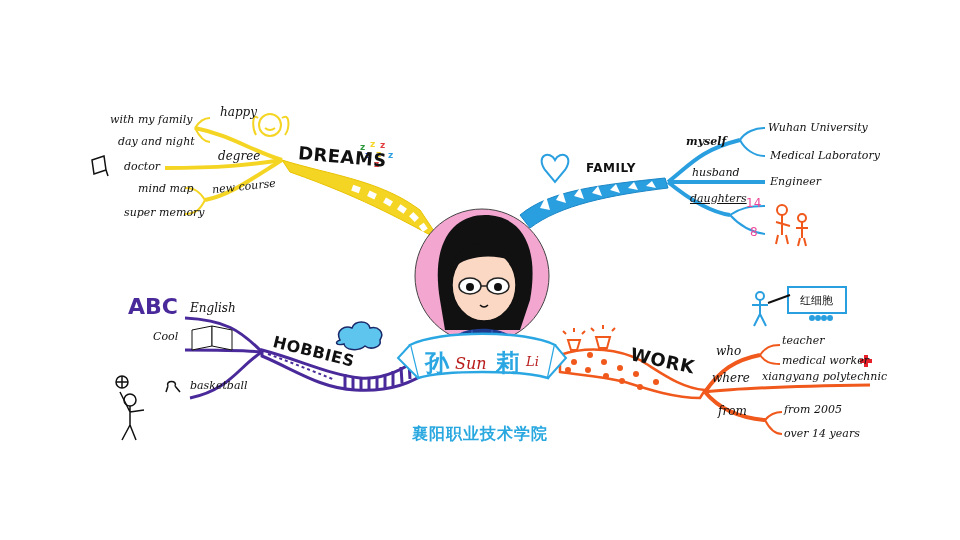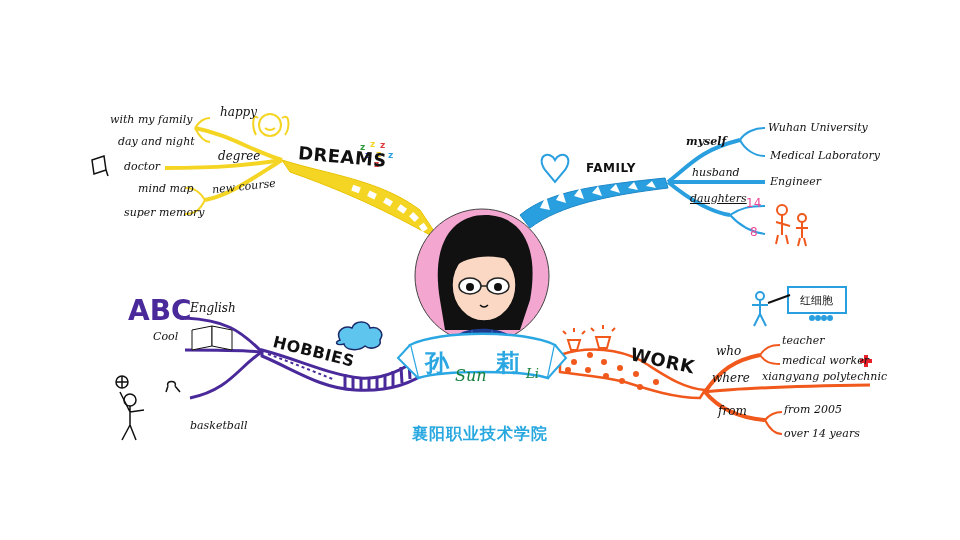--- a/index.html
+++ b/index.html
@@ -5,21 +5,21 @@
   html, body { margin:0; padding:0; background:#ffffff; }
   body { width:960px; height:540px; position:relative; overflow:hidden; font-family:"Liberation Sans", sans-serif; }
   .stage { position:absolute; left:0; top:0; width:960px; height:540px; }
   svg.map { position:absolute; left:0; top:0; width:960px; height:540px; }
   .hw { position:absolute; font-family:"DejaVu Serif", serif; font-style:italic; color:#111; white-space:nowrap; line-height:1; }
   .sm { font-size:11px; }
   .md { font-size:12px; }
   .branch { position:absolute; font-family:"DejaVu Sans", sans-serif; font-weight:bold; color:#111; letter-spacing:0.5px; white-space:nowrap; line-height:1; }
   .num { position:absolute; font-family:"DejaVu Sans", sans-serif; font-size:12px; color:#ec4899; }
   .footer { position:absolute; left:0; top:424px; width:960px; text-align:center; font-family:"DejaVu Sans", sans-serif; font-weight:bold; font-size:16px; color:#29a8e0; letter-spacing:1px; }
-  .banner-text { position:absolute; font-family:"DejaVu Serif", serif; font-style:italic; color:#15803d; white-space:nowrap;margin-top:12px; }
+  .banner-text { position:absolute; font-family:"DejaVu Serif", serif; font-style:italic; color:#b91c1c; white-space:nowrap; }
   .cn { position:absolute; color:#2aa7e2; font-family:"DejaVu Sans", sans-serif; font-weight:bold; white-space:nowrap; }
   .board-text { position:absolute; font-family:"DejaVu Sans", sans-serif; font-size:11px; color:#111; white-space:nowrap; }
 </style>
 </head>
 <body>
 
 <div class="stage">
 
 <svg class="map" viewBox="0 0 960 540">
 
@@ -245,24 +245,24 @@
 <span class="hw sm" style="left:686px; top:136px;font-weight:bold;">myself</span>
 <span class="hw sm" style="left:768px; top:122px;">Wuhan University</span>
 <span class="hw sm" style="left:770px; top:150px;">Medical Laboratory</span>
 <span class="hw sm" style="left:692px; top:167px;">husband</span>
 <span class="hw sm" style="left:770px; top:176px;">Engineer</span>
 <span class="hw sm" style="left:690px; top:193px;text-decoration:underline;">daughters</span>
 <span class="num" style="left:746px; top:196px;">14</span>
 <span class="num" style="left:750px; top:225px;">8</span>
 
 <span class="branch" style="left:272px; top:344px; font-size:16px; transform:rotate(14deg);">HOBBIES</span>
-<span style="position:absolute; left:128px; top:294px; font-family:'DejaVu Sans',sans-serif; font-weight:bold; font-size:28px; color:#4a2a9a;">ABC</span>
+<span style="position:absolute; left:128px; top:294px; font-family:'DejaVu Sans',sans-serif; font-weight:bold; font-size:22px; color:#4a2a9a;">ABC</span>
 <span class="hw sm" style="left:153px; top:331px;">Cool</span>
 <span class="hw md" style="left:190px; top:302px;text-align:right;">English</span>
-<span class="hw sm" style="left:190px; top:380px;margin-top:40px;">basketball</span>
+<span class="hw sm" style="left:190px; top:380px;">basketball</span>
 
 <span class="branch" style="left:630px; top:352px; font-size:18px; transform:rotate(12deg);">WORK</span>
 <span class="board-text" style="left:800px; top:293px;">红细胞</span>
 <span class="hw md" style="left:716px; top:345px;">who</span>
 <span class="hw sm" style="left:782px; top:335px;">teacher</span>
 <span class="hw sm" style="left:782px; top:355px;">medical worker</span>
 <span class="hw md" style="left:712px; top:372px;">where</span>
 <span class="hw sm" style="left:762px; top:371px;">xiangyang polytechnic</span>
 <span class="hw md" style="left:718px; top:405px;">from</span>
 <span class="hw sm" style="left:784px; top:404px;">from 2005</span>

